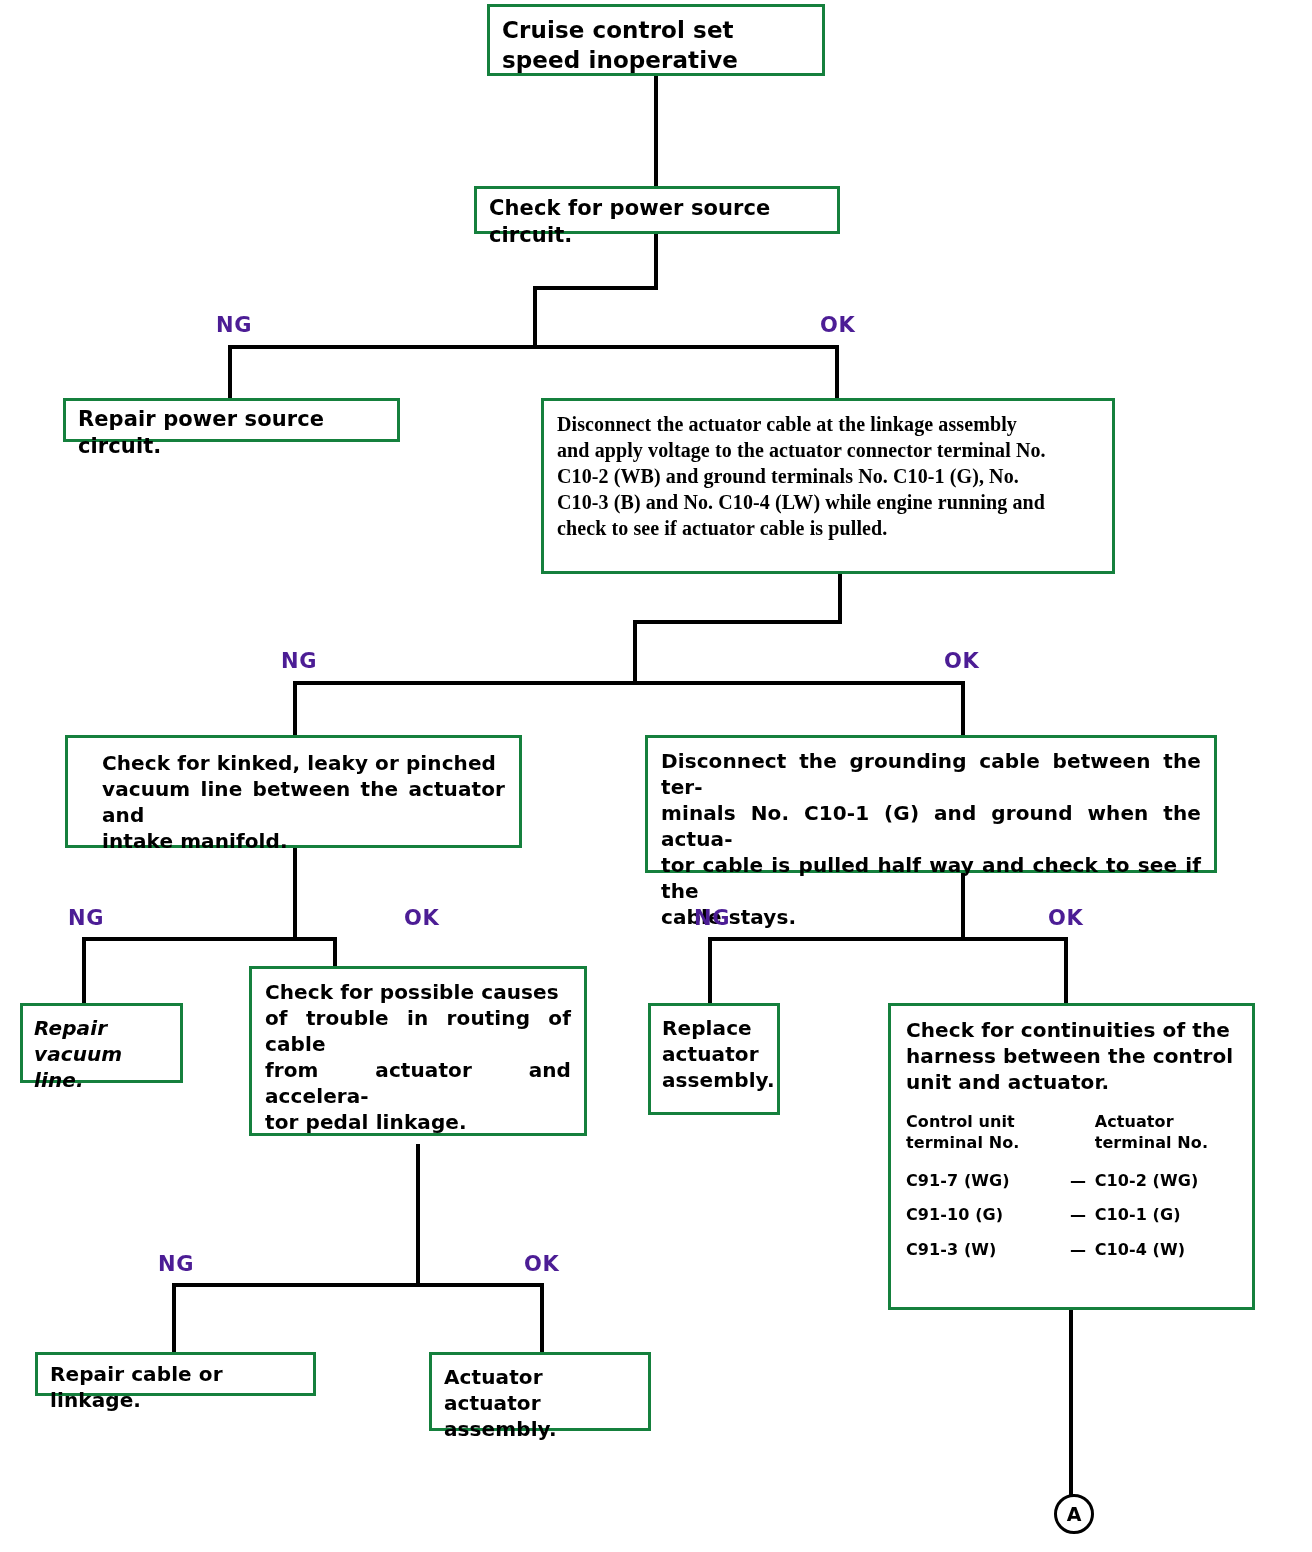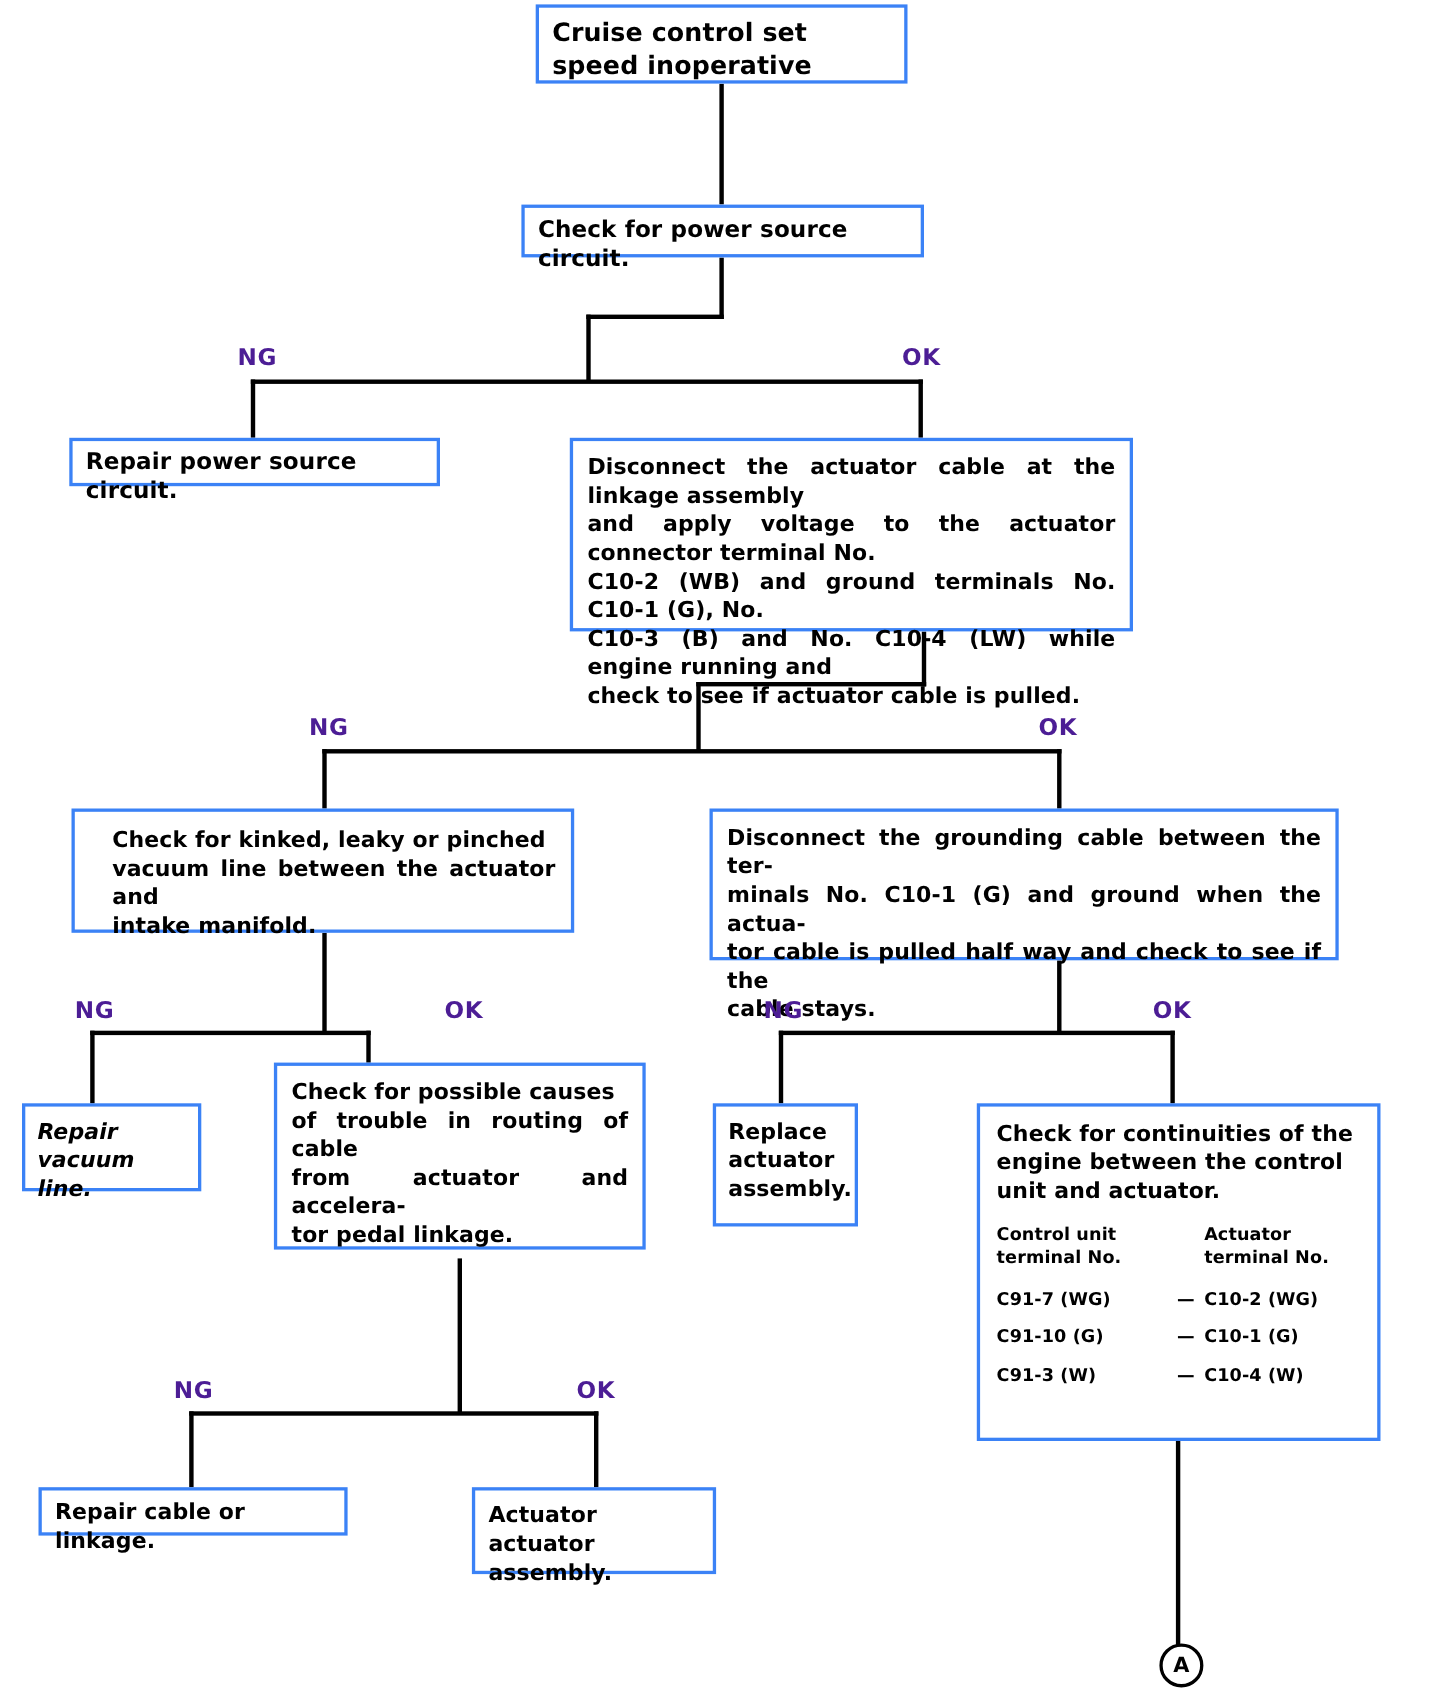--- a/index.html
+++ b/index.html
@@ -13,21 +13,21 @@
     width: 1312px;
     height: 1552px;
     background: #ffffff;
     font-family: "DejaVu Sans", "Liberation Sans", sans-serif;
     overflow: hidden;
   }
   
   .box {
     position: absolute;
     box-sizing: border-box;
-    border: 3px solid #3b82f6;
+    border: 3px solid #15803d;
     background: #ffffff;
     color: #000000;
     font-weight: bold;
     line-height: 1.30;
     letter-spacing: 0.1px;
     z-index: 5;
   }
   .box .inner {
     padding: 9px 12px 8px 12px;
   }
@@ -132,21 +132,21 @@
   <div class="ln v" style="left:835px; top:345px; height:53px;"></div>
   <div class="tag" style="left:216px; top:313px;">NG</div>
   <div class="tag" style="left:820px; top:313px;">OK</div>
 
   <div class="box fs-major" style="left:63px; top:398px; width:337px; height:44px;">
     <div class="inner" style="padding-top:5px;">
       <p>Repair power source circuit.</p>
     </div>
   </div>
 
-  <div class="box fs-body justify" style="left:518px; top:398px; width:512px; height:176px;">
+  <div class="box fs-body justify" style="left:541px; top:398px; width:574px; height:176px;font-family:Liberation Serif, serif;">
     <div class="inner" style="padding:10px 13px;">
       <p>Disconnect the actuator cable at the linkage assembly</p>
       <p>and apply voltage to the actuator connector terminal No.</p>
       <p>C10-2 (WB) and ground terminals No. C10-1 (G), No.</p>
       <p>C10-3 (B) and No. C10-4 (LW) while engine running and</p>
       <p>check to see if actuator cable is pulled.</p>
     </div>
   </div>
 
   <div class="ln v" style="left:838px; top:574px; height:50px;"></div>
@@ -209,21 +209,21 @@
     <div class="inner" style="padding:9px 11px;">
       <p>Replace</p>
       <p>actuator</p>
       <p>assembly.</p>
     </div>
   </div>
 
   <div class="box fs-body" style="left:888px; top:1003px; width:367px; height:307px;">
     <div class="inner" style="padding:11px 15px;">
       <p>Check for continuities of the</p>
-      <p>engine between the control</p>
+      <p>harness between the control</p>
       <p>unit and actuator.</p>
 
       <table class="term-table">
         <tbody>
             <tr class="hdr">
           <td class="colA">
             <span>Control unit</span><br>
             <span>terminal No.</span>
           </td>
           <td class="dash"></td>

